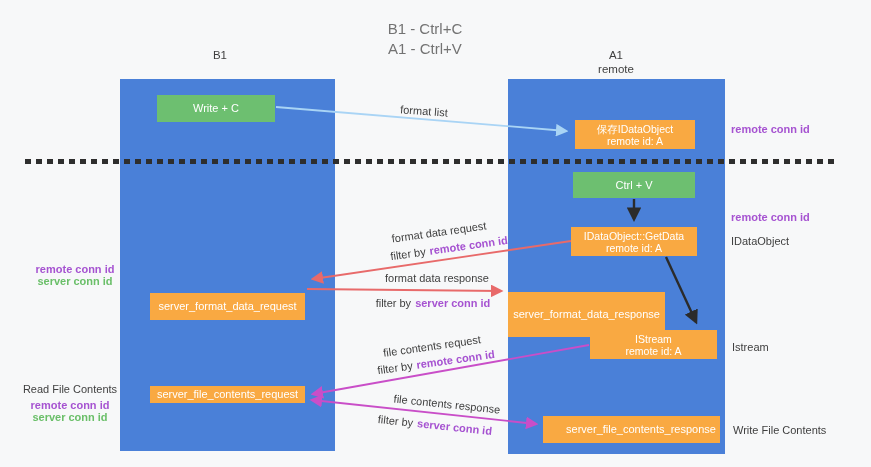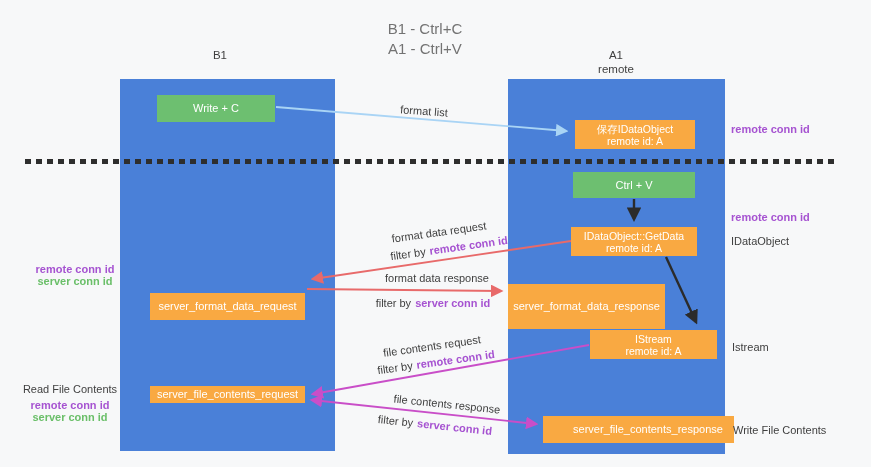--- a/index.html
+++ b/index.html
@@ -111,34 +111,34 @@
 
 <div class="abs node orange" style="left:571px;top:211px;width:126px;height:29px;margin-top:16px;">
   <div class="l2">IDataObject::GetData</div>
   <div class="l2">remote id: A</div>
 </div>
 
 <div class="abs node orange" style="left:150px;top:269px;width:155px;height:27px;margin-top:24px;">
   <div class="l1">server_format_data_request</div>
 </div>
 
-<div class="abs node orange" style="left:508px;top:284px;width:157px;height:45px;">
+<div class="abs node orange" style="left:508px;top:292px;width:157px;height:45px;">
   <div class="l1">server_format_data_response</div>
 </div>
 
 <div class="abs node orange" style="left:590px;top:330px;width:127px;height:29px;">
   <div class="l2">IStream</div>
   <div class="l2">remote id: A</div>
 </div>
 
 <div class="abs node orange" style="left:150px;top:386px;width:155px;height:17px;">
   <div class="l1">server_file_contents_request</div>
 </div>
 
-<div class="abs node orange" style="left:543px;top:416px;width:191px;height:27px;padding-left:19px;">
+<div class="abs node orange" style="left:543px;top:416px;width:177px;height:27px;padding-left:19px;">
   <div class="l1">server_file_contents_response</div>
 </div>
 
 <div class="abs flow-label" style="left:424px;top:111px;--rot:4deg;">format list</div>
 
 <div class="abs flow-label" style="left:439px;top:232px;--rot:-8deg;">format data request</div>
 <div class="abs flow-label filter" style="left:449px;top:248px;--rot:-8deg;">
   <span class="prefix">filter by</span><span class="key">remote conn id</span>
 </div>
 

